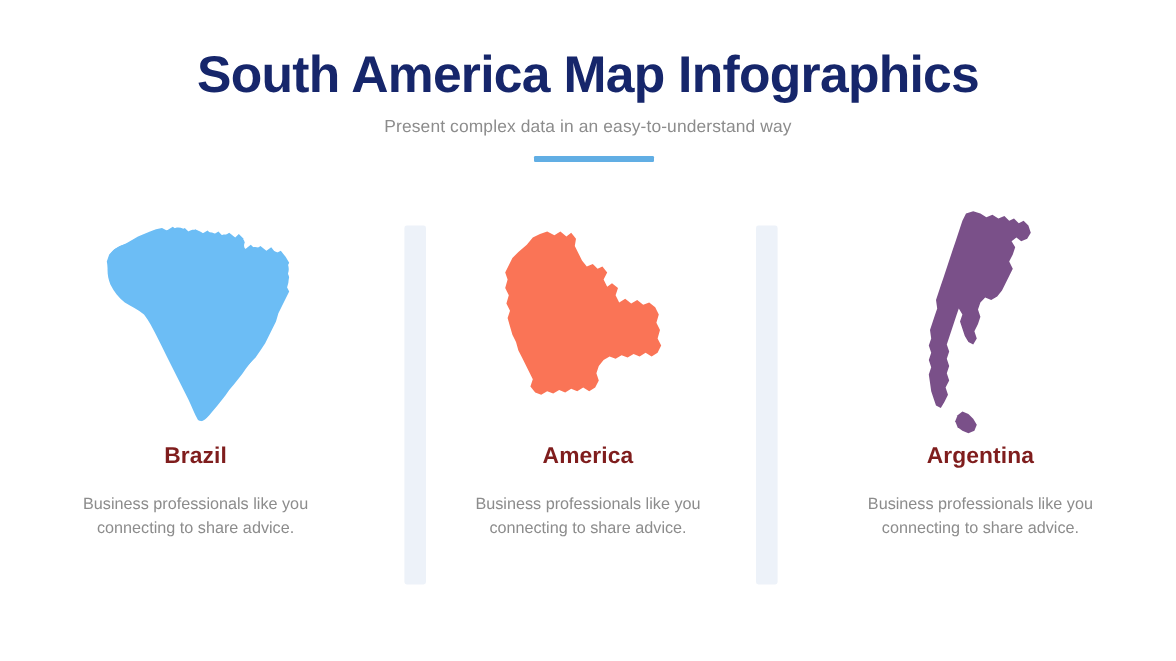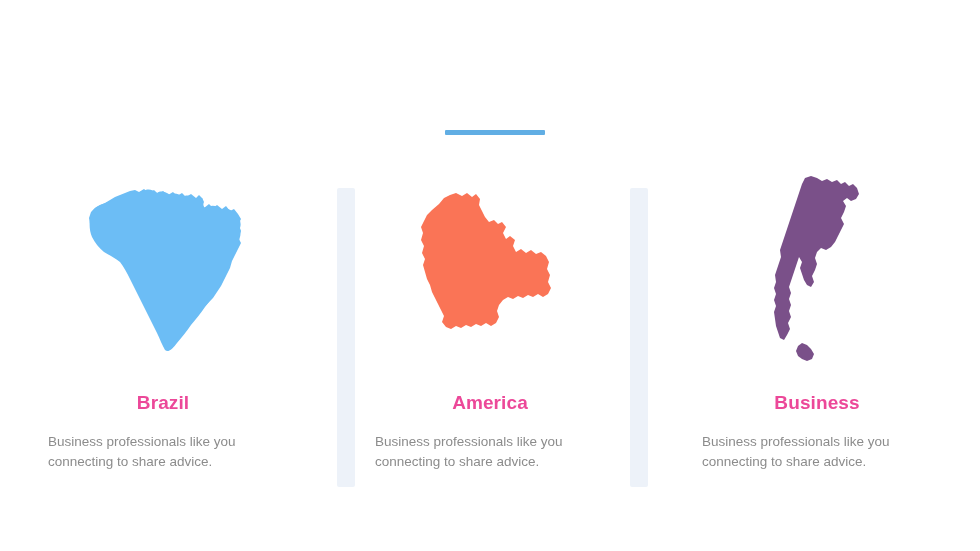--- a/index.html
+++ b/index.html
@@ -84,31 +84,30 @@
     justify-content: center;
     width: 100%;
   }
   .map-wrap svg {
     display: block;
   }
   .country-name {
     font-family: "Liberation Sans", sans-serif;
     font-size: 19px;
     font-weight: bold;
-    color: #ec4899;
-    margin-top: 22px;
+    color: #7f1d1d;
     letter-spacing: 0.1px;
   }
   .country-desc {
     font-family: "Liberation Sans", sans-serif;
     font-size: 13.5px;
     font-weight: normal;
     color: #8C8C8C;
     line-height: 1.45;
-    text-align: left;
+    text-align: center;
     margin-top: 18px;
     width: 230px;
   }
 
   
   .divider {
     position: absolute;
     top: 188px;
     width: 18px;
     height: 299px;
@@ -116,20 +115,24 @@
     border-radius: 2px;
   }
   .divider-1 { left: 337px; }
   .divider-2 { left: 630px; }
 </style>
 </head>
 <body>
 
 <div class="slide">
 
+  <div class="header">
+    <h1 class="slide-title">South America Map Infographics</h1>
+    <p class="slide-subtitle">Present complex data in an easy-to-understand way</p>
+  </div>
   <div class="title-underline"></div>
 
   <div class="divider divider-1"></div>
   <div class="divider divider-2"></div>
 
   <div class="columns">
 
     <div class="column">
       <div class="map-wrap">
         <svg width="170" height="170" viewBox="0 0 170 170" aria-label="Brazil map">
@@ -192,18 +195,18 @@
             L44,95 L41,101 L43,107 L40,112 L36,110 L33,105 L31,99 L29,93 L31,87
             L28,82 L26,88 L24,94 L22,100 L20,106 L18,112 L20,118 L18,124 L20,130
             L18,136 L20,142 L17,148 L19,154 L16,160 L13,165 L9,163 L7,157 L5,151
             L4,144 L3,137 L5,131 L3,125 L5,119 L3,113 L5,107 L4,100 L6,94 L8,88
             L10,82 L9,75 L11,69 L13,63 L15,57 L17,51 L19,45 L21,39 L23,33 L25,27
             L27,21 L29,15 L31,9 Z"></path>
           <path fill="#7A5089" d="M27,171 L31,168 L36,170 L40,174 L43,179 L41,184 L36,186
             L31,184 L27,181 L25,176 Z"></path>
         </svg>
       </div>
-      <div class="country-name">Business</div>
+      <div class="country-name">Argentina</div>
       <div class="country-desc">Business professionals like you connecting to share advice.</div>
     </div>
 
   </div>
 </div>
 
 </body></html>

